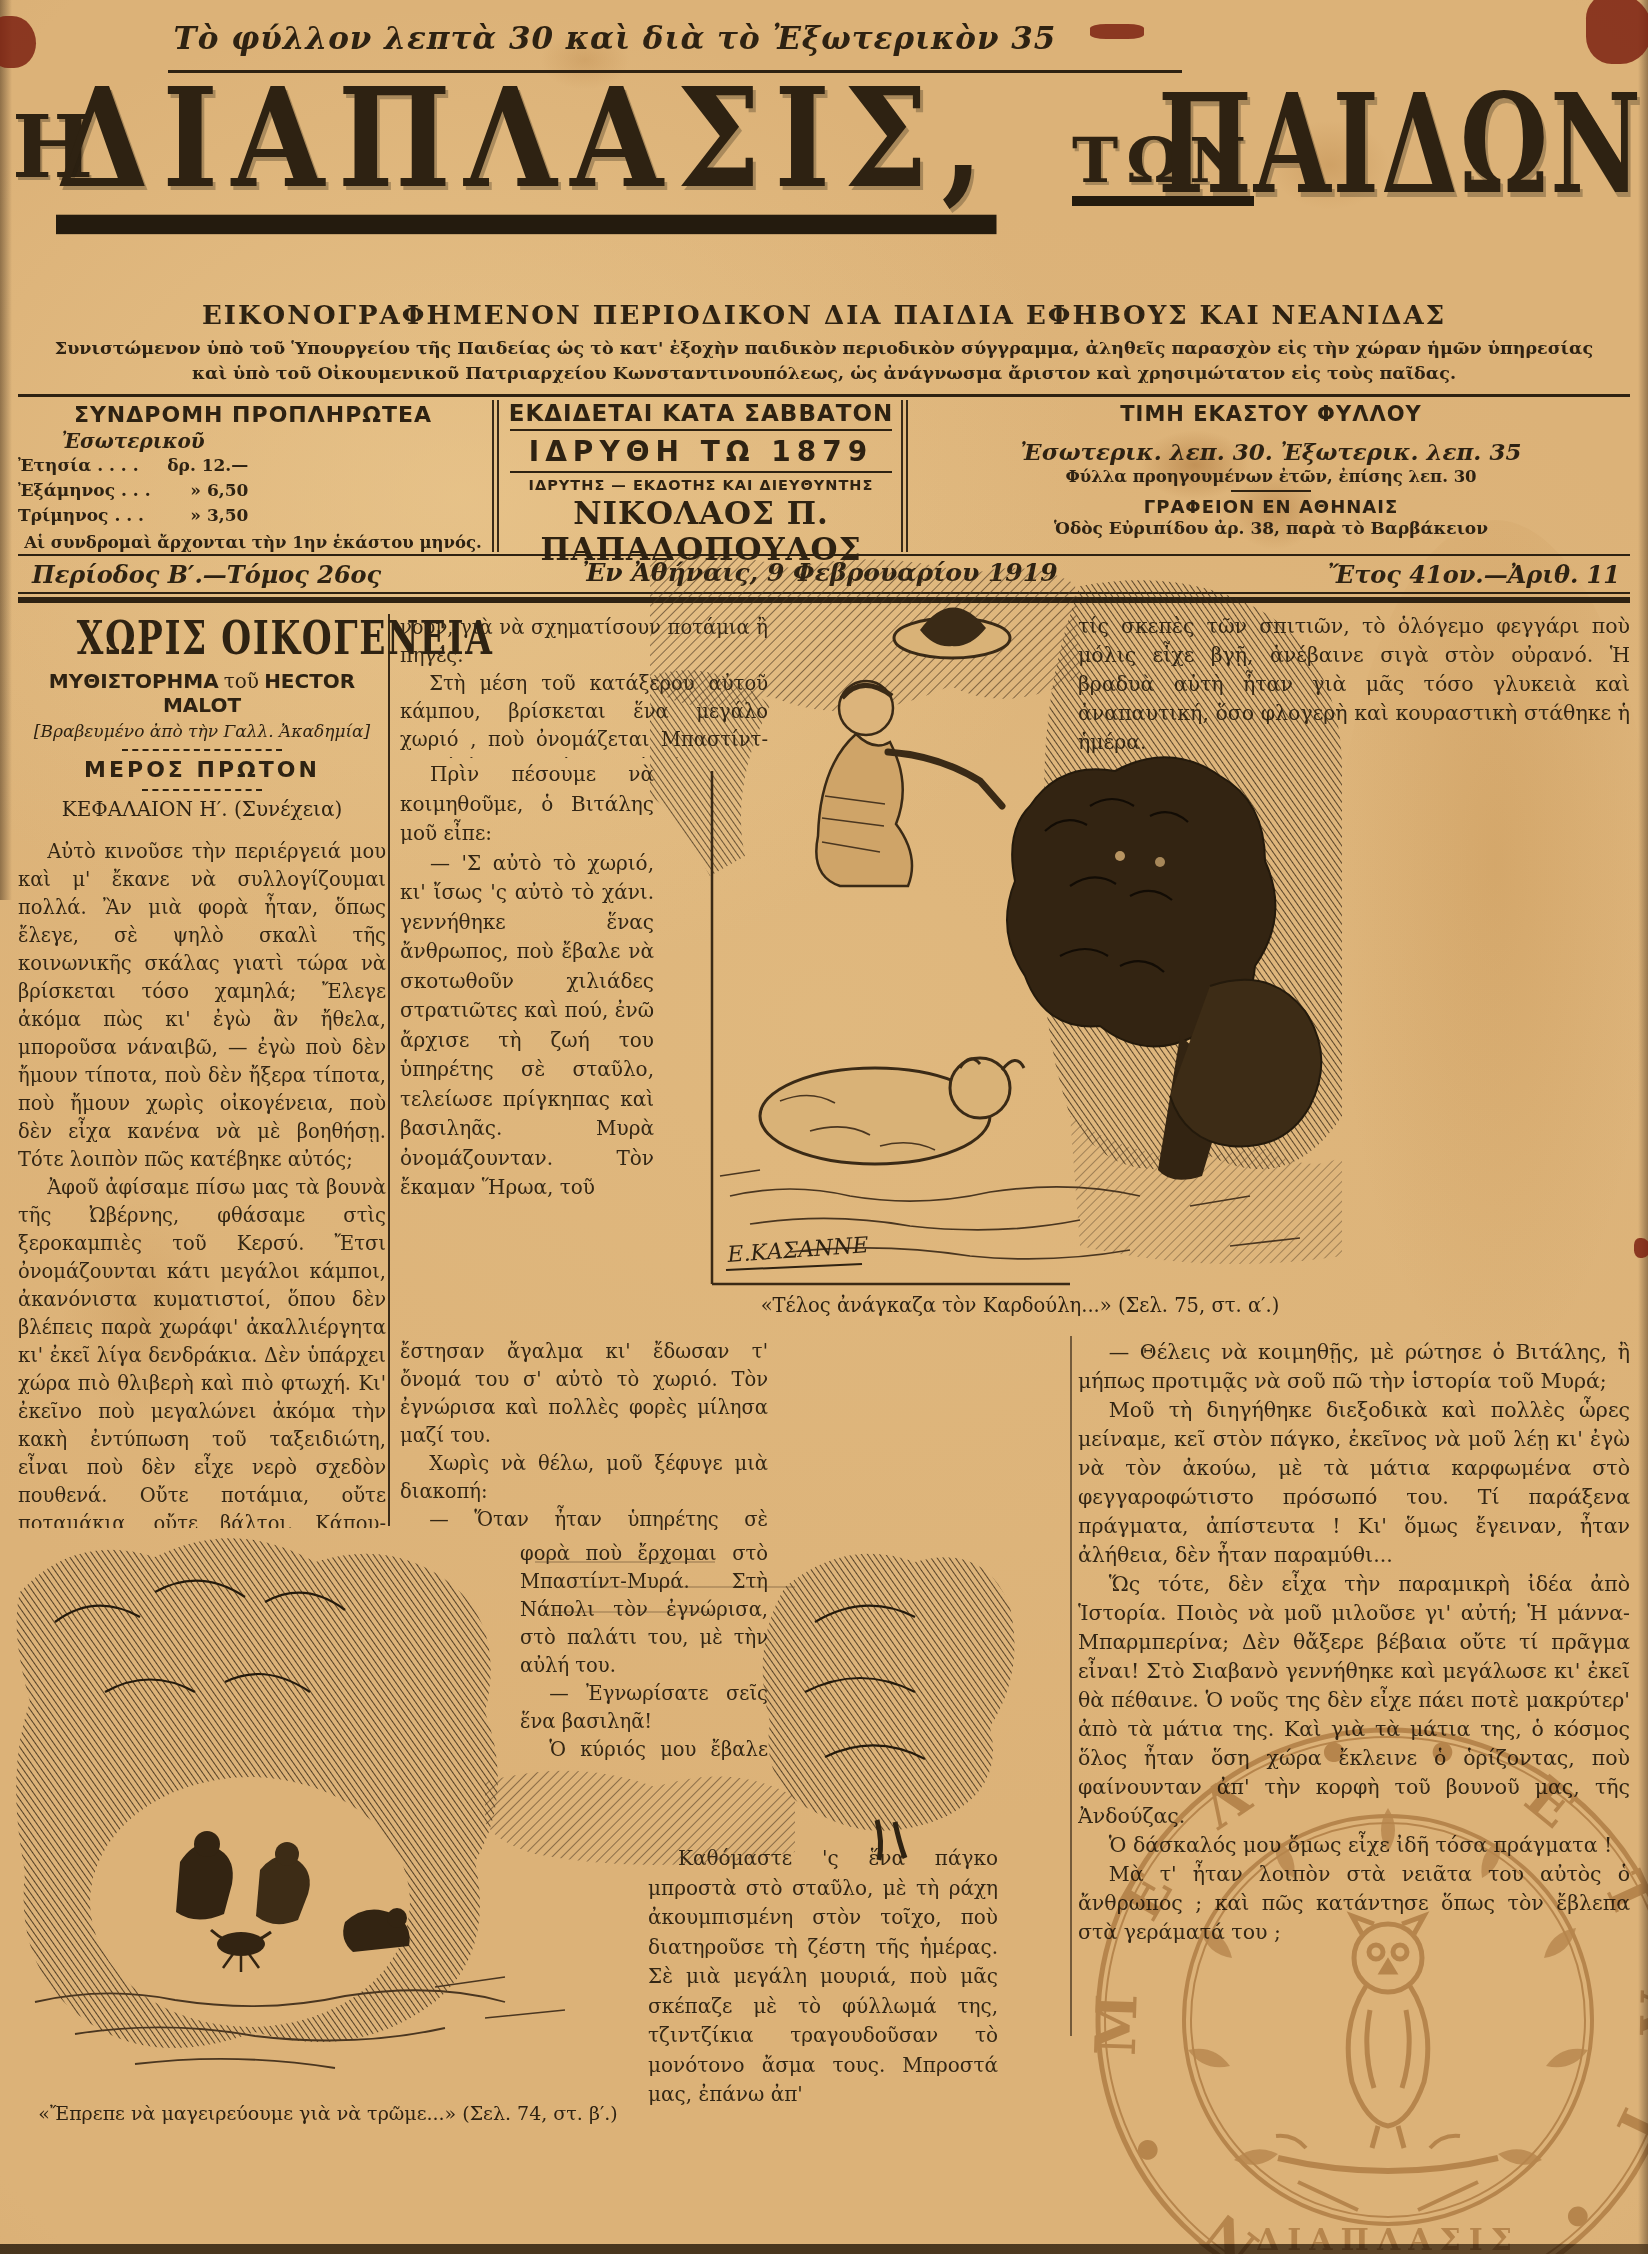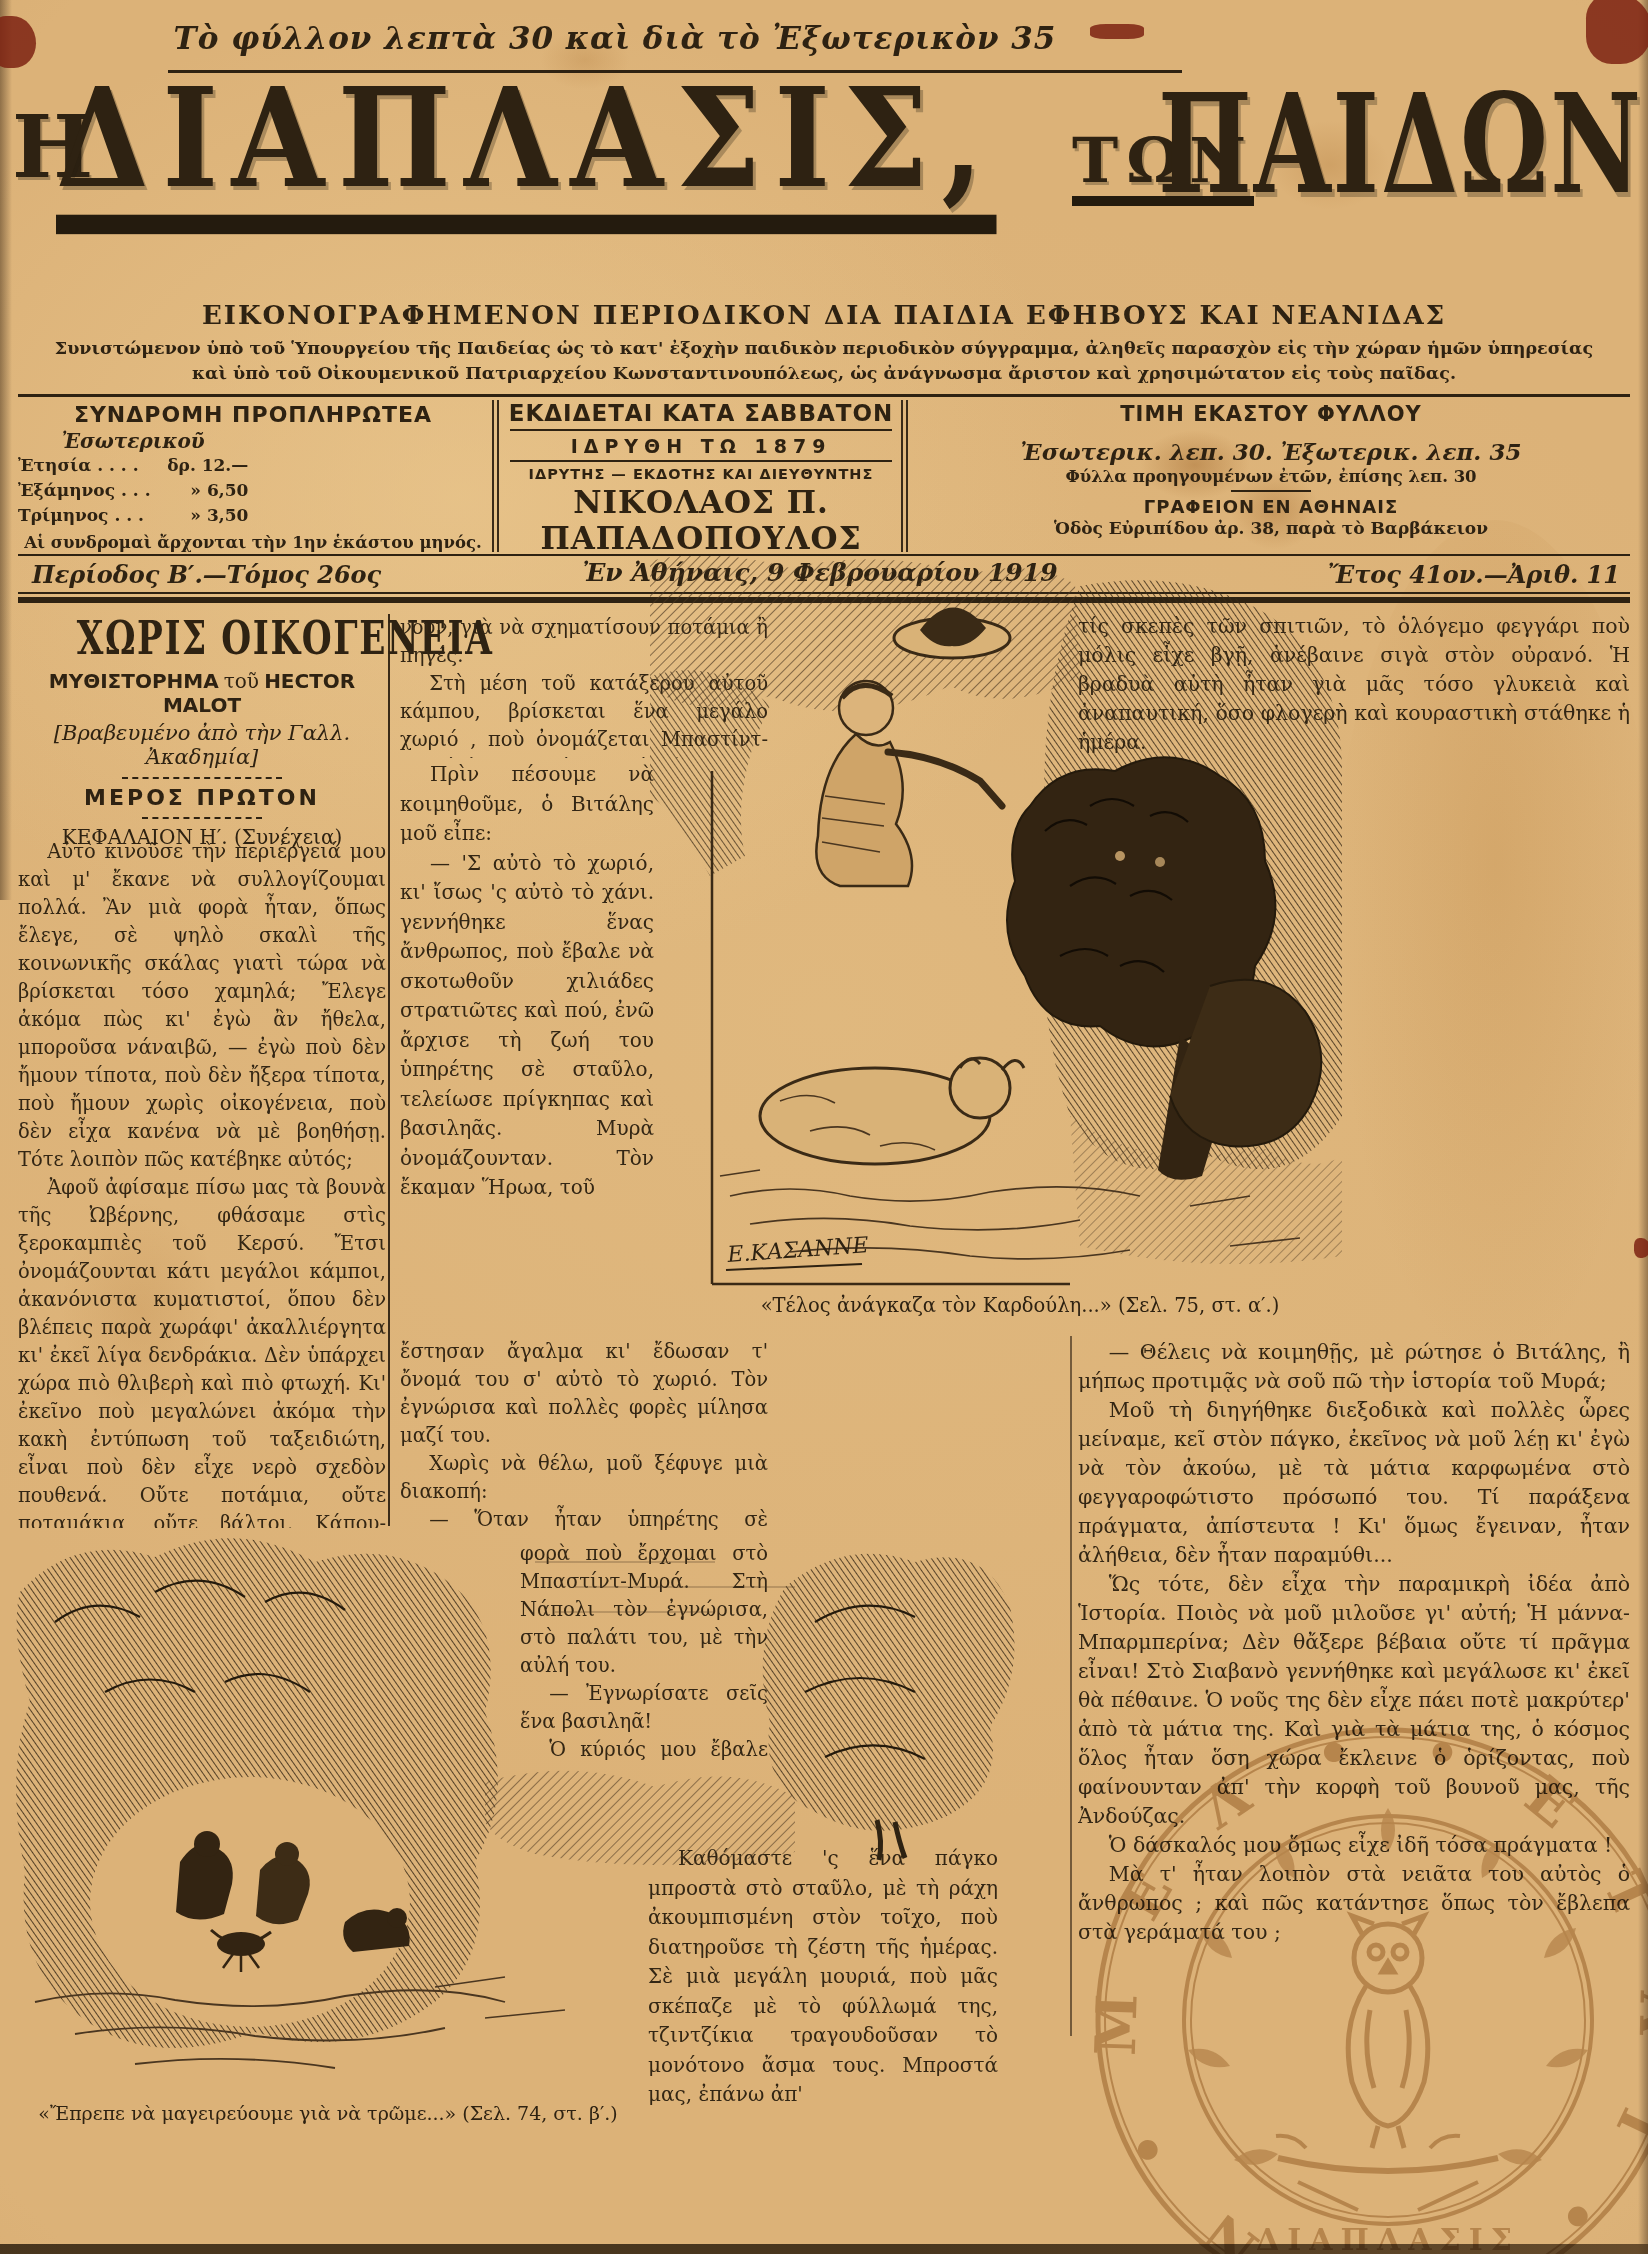--- a/index.html
+++ b/index.html
@@ -87,21 +87,21 @@
   </div>
 
   <div class="abs vrule" style="left:492px;top:400px;height:152px;"></div>
   <div class="abs vrule" style="left:497px;top:400px;height:152px;"></div>
   <div class="abs vrule" style="left:901px;top:400px;height:152px;"></div>
   <div class="abs vrule" style="left:906px;top:400px;height:152px;"></div>
 
   <div class="abs" style="left:504px;top:400px;width:394px;">
     <div class="ink ctr sans" style="font-size:23px;font-weight:bold;letter-spacing:1px;">ΕΚΔΙΔΕΤΑΙ ΚΑΤΑ ΣΑΒΒΑΤΟΝ</div>
     <div style="height:2px;background:#2e2212;margin:3px 6px 4px;"></div>
-    <div class="ink ctr sans" style="font-size:19px;font-weight:bold;letter-spacing:6px;">ΙΔΡΥΘΗ ΤΩ 1879</div>
+    <div class="ink ctr sans" style="font-size:28px;font-weight:bold;letter-spacing:6px;">ΙΔΡΥΘΗ ΤΩ 1879</div>
     <div style="height:2px;background:#2e2212;margin:3px 6px 4px;"></div>
     <div class="ink ctr sans" style="font-size:14.5px;font-weight:bold;letter-spacing:1px;">ΙΔΡΥΤΗΣ — ΕΚΔΟΤΗΣ ΚΑΙ ΔΙΕΥΘΥΝΤΗΣ</div>
     <div class="ink ctr" style="font-size:31px;font-weight:bold;margin-top:2px;letter-spacing:1px;">ΝΙΚΟΛΑΟΣ Π. ΠΑΠΑΔΟΠΟΥΛΟΣ</div>
   </div>
 
   <div class="abs" style="left:912px;top:400px;width:718px;">
     <div class="ink ctr sans" style="font-size:21px;font-weight:bold;letter-spacing:1px;padding-top:2px;">ΤΙΜΗ ΕΚΑΣΤΟΥ ΦΥΛΛΟΥ</div>
     <div class="ink ctr" style="font-size:23px;font-weight:bold;font-style:italic;margin-top:12px;">Ἐσωτερικ. λεπ. 30. Ἐξωτερικ. λεπ. 35</div>
     <div class="ink ctr" style="font-size:16.5px;font-weight:bold;margin-top:2px;">Φύλλα προηγουμένων ἐτῶν, ἐπίσης λεπ. 30</div>
     <div style="width:80px;height:2px;background:#2e2212;margin:4px auto;"></div>
@@ -119,21 +119,21 @@
   <div class="abs vrule" style="left:388px;top:614px;height:912px;"></div>
   <div class="abs vrule" style="left:1070px;top:1336px;height:700px;opacity:.65;"></div>
 
   <div class="abs" style="left:18px;top:612px;width:368px;">
     <div class="ctr"><span class="ink" style="display:inline-block;white-space:nowrap;font-size:44px;font-weight:bold;transform:scale(.78,1.05);transform-origin:center;letter-spacing:2px;">ΧΩΡΙΣ ΟΙΚΟΓΕΝΕΙΑ</span></div>
     <div class="ctr" style="margin-top:6px;">
       <span class="ink sans" style="font-size:20px;font-weight:bold;">ΜΥΘΙΣΤΟΡΗΜΑ</span>
       <span class="ink" style="font-size:20px;">τοῦ</span>
       <span class="ink sans" style="font-size:20px;font-weight:bold;">HECTOR MALOT</span>
     </div>
-    <div class="ink ctr" style="font-size:21px;font-style:italic;margin-top:4px;">[Βραβευμένο ἀπὸ τὴν Γαλλ. Ἀκαδημία]</div>
+    <div class="ink ctr" style="font-size:17px;font-style:italic;margin-top:4px;">[Βραβευμένο ἀπὸ τὴν Γαλλ. Ἀκαδημία]</div>
     <div style="width:160px;border-top:2px dashed #2e2212;margin:8px auto 6px;"></div>
     <div class="ink ctr sans" style="font-size:22px;font-weight:bold;letter-spacing:3px;">ΜΕΡΟΣ ΠΡΩΤΟΝ</div>
     <div style="width:120px;border-top:2px dashed #2e2212;margin:7px auto 6px;"></div>
     <div class="ink ctr" style="font-size:20px;">ΚΕΦΑΛΑΙΟΝ Η′. (Συνέχεια)</div>
   </div>
   <div class="abs txtcol" style="left:18px;top:838px;width:368px;height:690px;">
     <p class="para">Αὐτὸ κινοῦσε τὴν περιέργειά μου καὶ μ' ἔκανε νὰ συλλογίζουμαι πολλά. Ἂν μιὰ φορὰ ἦταν, ὅπως ἔλεγε, σὲ ψηλὸ σκαλὶ τῆς κοινωνικῆς σκάλας γιατὶ τώρα νὰ βρίσκεται τόσο χαμηλά; Ἔλεγε ἀκόμα πὼς κι' ἐγὼ ἂν ἤθελα, μποροῦσα νάναιβῶ, — ἐγὼ ποὺ δὲν ἤμουν τίποτα, ποὺ δὲν ἤξερα τίποτα, ποὺ ἤμουν χωρὶς οἰκογένεια, ποὺ δὲν εἶχα κανένα νὰ μὲ βοηθήσῃ. Τότε λοιπὸν πῶς κατέβηκε αὐτός;</p>
     <p class="para">Ἀφοῦ ἀφίσαμε πίσω μας τὰ βουνὰ τῆς Ὠβέρνης, φθάσαμε στὶς ξεροκαμπιὲς τοῦ Κερσύ. Ἔτσι ὀνομάζουνται κάτι μεγάλοι κάμποι, ἀκανόνιστα κυματιστοί, ὅπου δὲν βλέπεις παρὰ χωράφι' ἀκαλλιέργητα κι' ἐκεῖ λίγα δενδράκια. Δὲν ὑπάρχει χώρα πιὸ θλιβερὴ καὶ πιὸ φτωχή. Κι' ἐκεῖνο ποὺ μεγαλώνει ἀκόμα τὴν κακὴ ἐντύπωση τοῦ ταξειδιώτη, εἶναι ποὺ δὲν εἶχε νερὸ σχεδὸν πουθενά. Οὔτε ποτάμια, οὔτε ποταμάκια, οὔτε βάλτοι. Κάπου-κάπου μόνο κοῖτες χειμάρρων, στρωμένες μὲ χαλίκια μὰ ξερές. Γιατὶ τὰ βρόχινα νερὰ ἐδῶ χώνουνται 'σὲ καταβόθρες, χάνουνται κάτω ἀπ' τὴ γῆ καὶ 'μόνο μακρύτερα ξαναβγαί-</p>
   </div>
 

